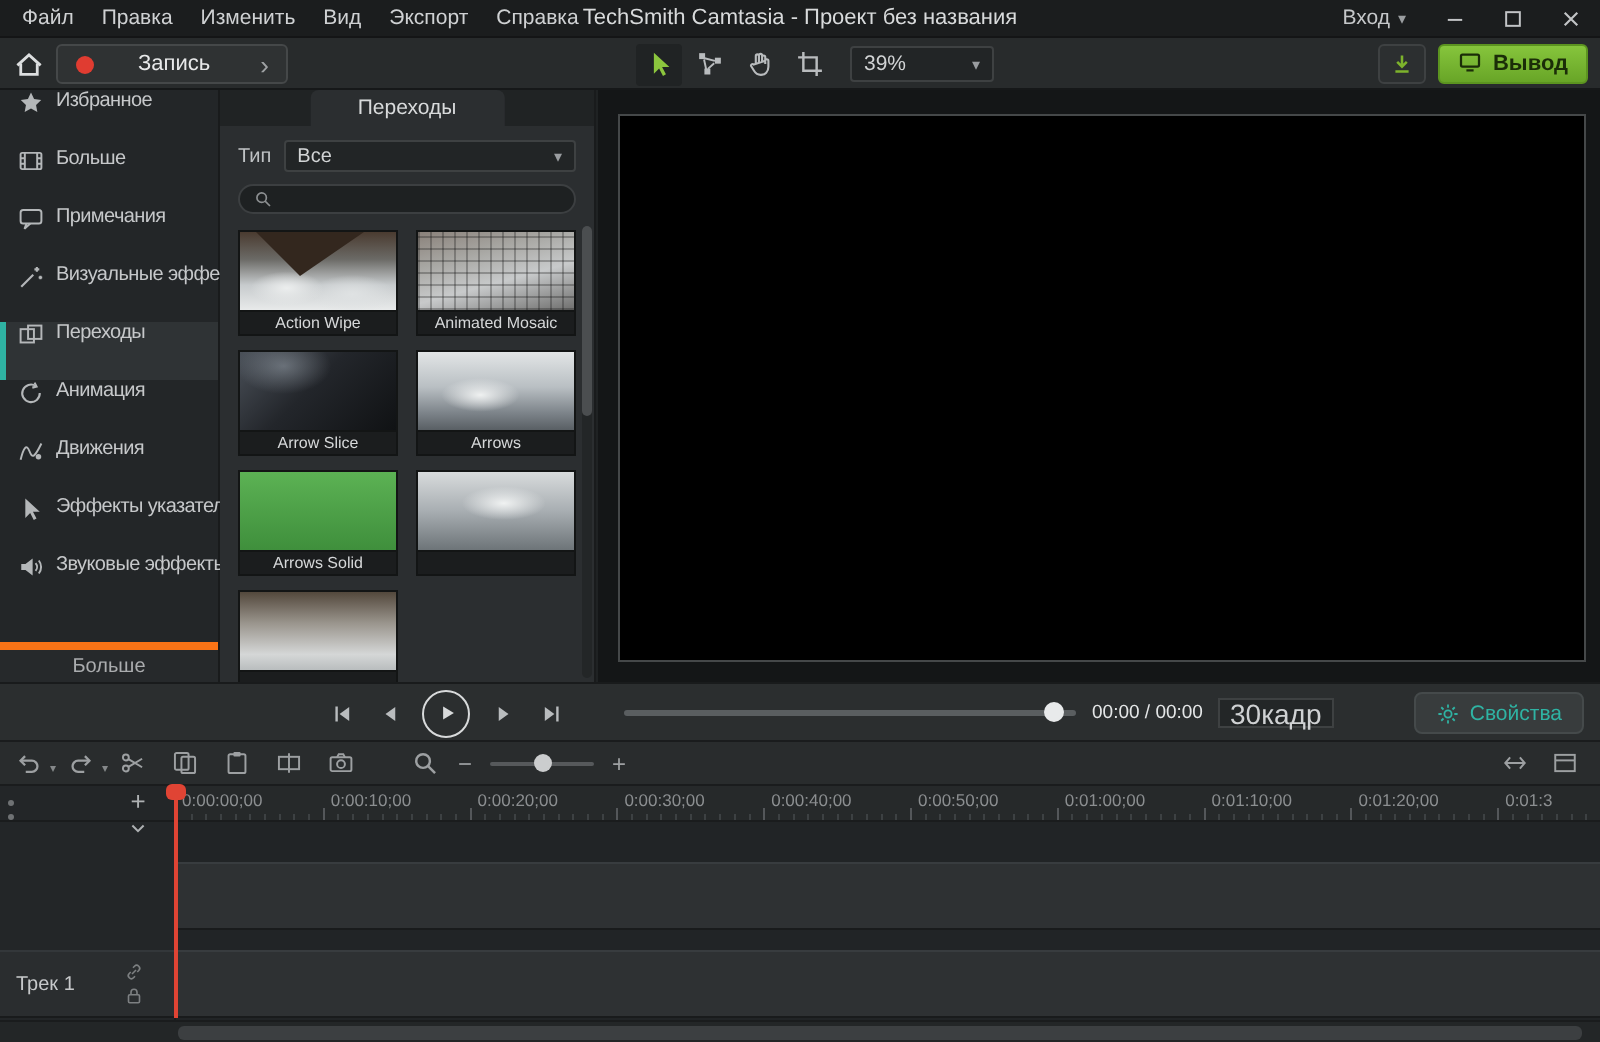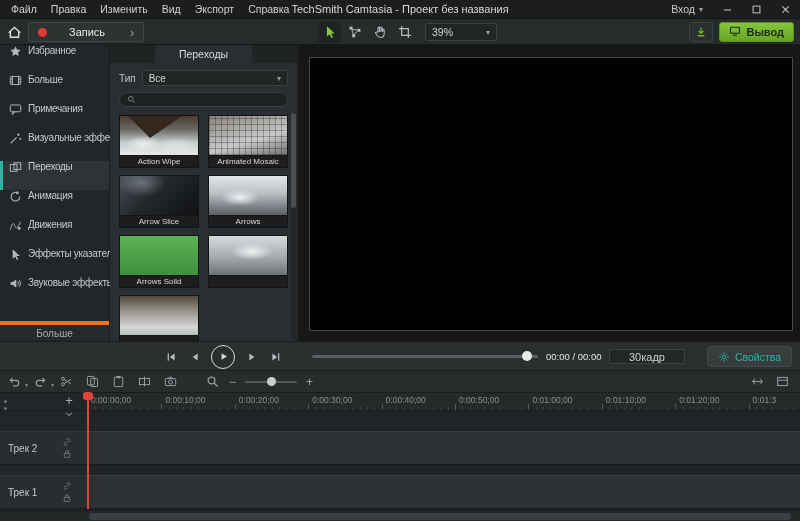--- a/index.html
+++ b/index.html
@@ -98,21 +98,21 @@
 
 .playback-bar{position:absolute;left:0;right:0;top:341px;height:29px;background:#2b2e2f;border-top:1px solid #191b1c}
 .pb-controls{position:absolute;left:163px;top:0;height:29px;display:flex;align-items:center;gap:9px}
 .pb-btn{width:15px;height:15px;color:#b9bcbe;display:flex;align-items:center;justify-content:center}
 .pb-btn svg{width:12px;height:12px}
 .play-btn{width:24px;height:24px;border:1.5px solid #d8dadb;border-radius:50%;color:#d8dadb;display:flex;align-items:center;justify-content:center}
 .play-btn svg{width:11px;height:11px;margin-left:1px}
 .pb-slider{position:absolute;left:312px;top:13px;width:226px;height:3px;background:#5a5e60;border-radius:2px}
 .pb-handle{position:absolute;right:6px;top:-4px;width:10px;height:10px;border-radius:50%;background:#e8eaeb}
 .pb-time{position:absolute;left:546px;top:9px;font-size:9.5px;color:#e4e6e7;white-space:nowrap}
-.fps-box{position:absolute;left:609px;top:7px;height:15px;padding:0 19px;border:1px solid #3e4142;background:#232627;display:flex;align-items:center;font-size:11px;color:#cfd1d3;white-space:nowrap}
+.fps-box{position:absolute;left:609px;top:7px;height:15px;padding:0 5px;border:1px solid #3e4142;background:#232627;display:flex;align-items:center;font-size:14px;color:#cfd1d3;white-space:nowrap}
 .props-btn{position:absolute;right:8px;top:4px;height:21px;display:flex;align-items:center;gap:5px;padding:0 10px;background:#383c3d;border:1px solid #454a4b;border-radius:4px}
 .props-btn .g-ico{width:12px;height:12px;color:#2fb3a3}
 .props-btn svg{width:12px;height:12px;display:block}
 .props-label{font-size:10.5px;color:#2fb3a3;white-space:nowrap}
 
 
 .tl-toolbar{position:absolute;left:0;right:0;top:370px;height:22px;background:#292c2d;border-top:1px solid #1a1c1d;display:flex;align-items:center;padding-left:7px;gap:11px}
 .tl-ico{width:15px;height:15px;color:#9da0a2;display:flex;align-items:center;justify-content:center;position:relative}
 .tl-ico svg{width:13px;height:13px}
 .mini-caret{position:absolute;right:-6px;bottom:1px;font-size:6px;color:#85888a}
@@ -527,38 +527,20 @@
         <span class="tick-label" style="left: 517.8px;">0:01:10;00</span>
         <span class="tick-label" style="left: 591.2px;">0:01:20;00</span>
         <span class="tick-label" style="left: 664.6px;">0:01:3</span>
       </div>
   </div>
 
   <div class="tracks-area">
     <div class="tracks-gutter"></div>
     <div>
         <div class="track-row" style="top: 20px;">
-          <div class="track-header">
-            <span class="track-name">Трек 2</span>
-            <span class="track-ctrls">
-              <span class="t-ico">
-                <svg viewBox="0 0 16 16" fill="none" stroke="currentColor" stroke-width="1.3">
-                  <path d="M6.4 9.6l3.2-3.2"></path>
-                  <path d="M7.2 4.6l1.2-1.2a2.4 2.4 0 0 1 3.4 3.4l-1.2 1.2"></path>
-                  <path d="M8.8 11.4l-1.2 1.2a2.4 2.4 0 0 1-3.4-3.4l1.2-1.2"></path>
-                </svg>
-              </span>
-              <span class="t-ico">
-                <svg viewBox="0 0 16 16" fill="none" stroke="currentColor" stroke-width="1.3">
-                  <rect x="3.6" y="7" width="8.8" height="6.4" rx="1"></rect>
-                  <path d="M5.6 7V5a2.4 2.4 0 0 1 4.8 0v2"></path>
-                </svg>
-              </span>
-            </span>
-          </div>
           <div class="track-lane"></div>
         </div>
         <div class="track-row" style="top: 64px;">
           <div class="track-header">
             <span class="track-name">Трек 1</span>
             <span class="track-ctrls">
               <span class="t-ico">
                 <svg viewBox="0 0 16 16" fill="none" stroke="currentColor" stroke-width="1.3">
                   <path d="M6.4 9.6l3.2-3.2"></path>
                   <path d="M7.2 4.6l1.2-1.2a2.4 2.4 0 0 1 3.4 3.4l-1.2 1.2"></path>

